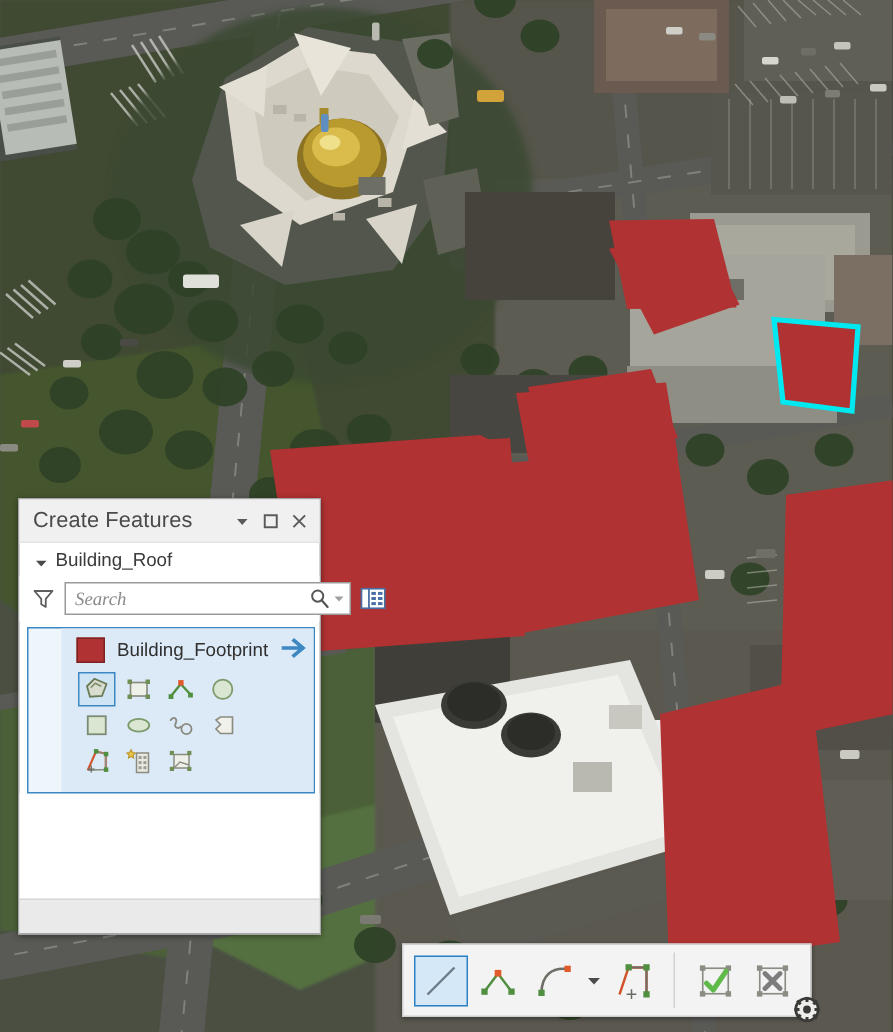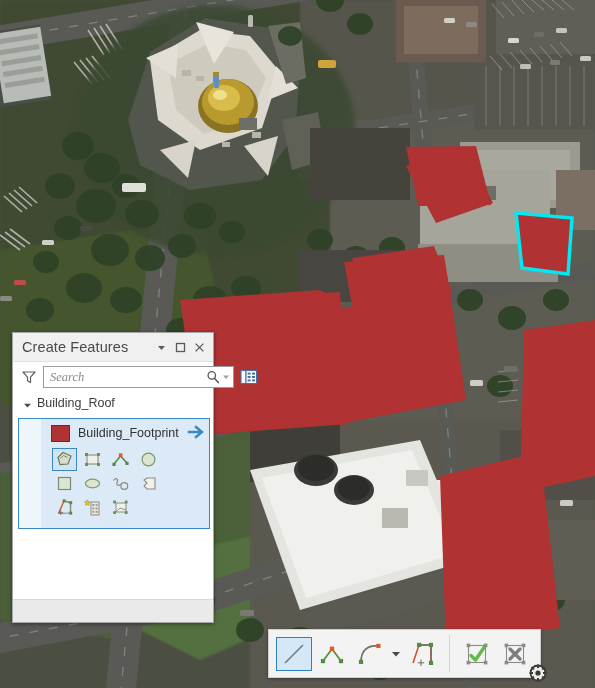--- a/index.html
+++ b/index.html
@@ -472,20 +472,29 @@
           <rect x="1.5" y="1.5" width="8" height="8" fill="none" stroke="#5a5a5a" stroke-width="1.3"></rect>
         </svg>
     </div>
     <div class="titlebtn" title="Close">
       <svg width="11" height="11" viewBox="0 0 11 11">
           <path d="M1.6 1.6 L9.4 9.4 M9.4 1.6 L1.6 9.4" stroke="#5a5a5a" stroke-width="1.3" fill="none"></path>
         </svg>
     </div>
   </div>
 
+  <div id="groupRow">
+    <span id="groupChevron">
+      <svg width="9" height="9" viewBox="0 0 9 9">
+          <path d="M1 2.8 L8 2.8 L4.5 6.6 Z" fill="#4a4a4a"></path>
+        </svg>
+    </span>
+    <span>Building_Roof</span>
+  </div>
+
   <div id="searchRow">
     <span id="filterIcon">
       <svg width="16" height="16" viewBox="0 0 16 16">
         <path d="M2 3 L14 3 L9.5 8.2 L9.5 13.6 L6.5 11.8 L6.5 8.2 Z" fill="none" stroke="#5e5e5e" stroke-width="1.2" stroke-linejoin="round"></path>
       </svg>
     </span>
     <div id="searchBox">
       <input id="searchInput" type="text" placeholder="Search" style="">
       <span id="searchIcon">
         <svg width="14" height="14" viewBox="0 0 14 14">
@@ -508,29 +517,20 @@
           <rect x="12" y="4.6" width="3" height="2"></rect>
           <rect x="7.6" y="8" width="3" height="2"></rect>
           <rect x="12" y="8" width="3" height="2"></rect>
           <rect x="7.6" y="11.4" width="3" height="2"></rect>
           <rect x="12" y="11.4" width="3" height="2"></rect>
         </g>
       </svg>
     </span>
   </div>
 
-  <div id="groupRow">
-    <span id="groupChevron">
-      <svg width="9" height="9" viewBox="0 0 9 9">
-          <path d="M1 2.8 L8 2.8 L4.5 6.6 Z" fill="#4a4a4a"></path>
-        </svg>
-    </span>
-    <span>Building_Roof</span>
-  </div>
-
   <div id="templateList">
     <div id="templateItem">
       <div id="templateHeader">
         <span id="swatch"></span>
         <span id="templateName">Building_Footprint</span>
         <span id="templateArrow">
           <svg width="20" height="14" viewBox="0 0 20 14">
             <path d="M2 7 L14 7 M9 2 L15 7 L9 12" fill="none" stroke="#3d87c3" stroke-width="2.4" stroke-linecap="square"></path>
           </svg>
         </span>

